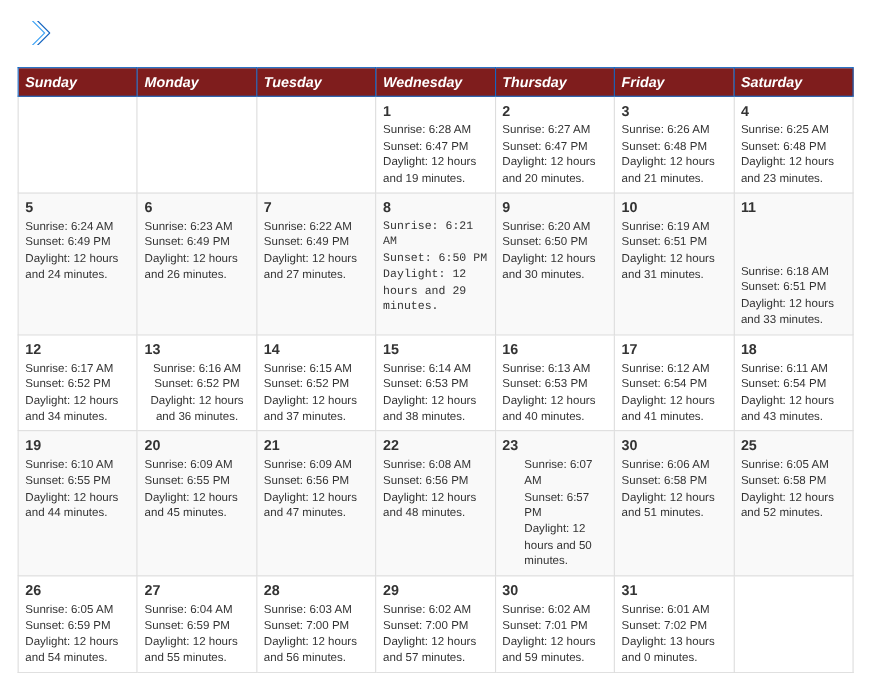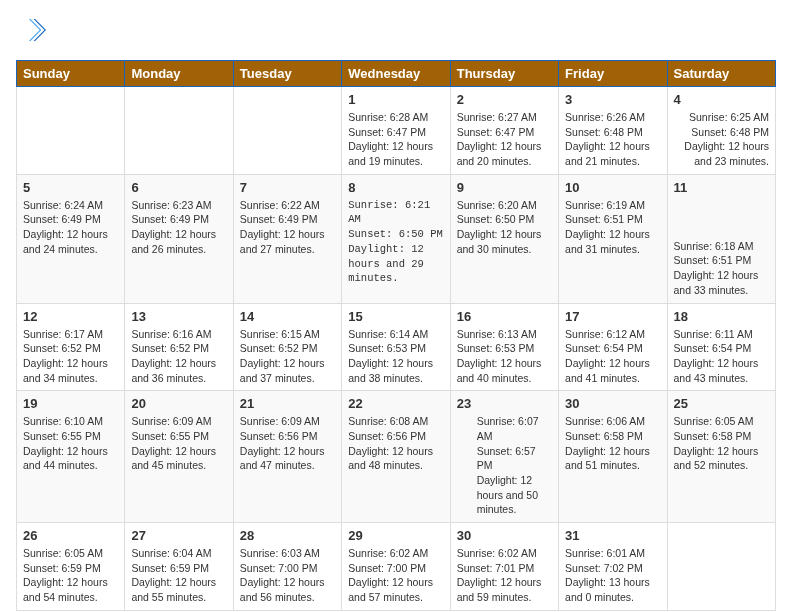--- a/index.html
+++ b/index.html
@@ -42,26 +42,27 @@
     .location {
       font-size: 15px;
       color: #444;
     }
     .calendar {
       width: 100%;
       border-collapse: collapse;
       border: 1px solid #ccc;
     }
     .calendar th {
-      background: #a16207;
+      background: #7f1d1d;
       color: #fff;
       text-align: left;
       padding: 5px 6px;
       font-size: 13px;
       border: 1px solid #1565c0;
+      font-style: italic;
     }
     .calendar td {
       vertical-align: top;
       padding: 5px 6px;
       font-size: 11px;
       color: #333;
       border: 1px solid #ddd;
       width: calc(100% / 7);
       min-height: 80px;
       background: #fff;
@@ -134,21 +135,21 @@
 Daylight: 12 hours and 20 minutes.</div>
         </td>
         <td>
           <span class="day-num">3</span>
           <div class="day-info" style="white-space: pre-line;">Sunrise: 6:26 AM
 Sunset: 6:48 PM
 Daylight: 12 hours and 21 minutes.</div>
         </td>
         <td>
           <span class="day-num">4</span>
-          <div class="day-info" style="white-space: pre-line; text-align: right;">Sunrise: 6:25 AM
+          <div class="day-info" style="white-space: pre-line;">Sunrise: 6:25 AM
 Sunset: 6:48 PM
 Daylight: 12 hours and 23 minutes.</div>
         </td>
       </tr>
       <tr>
         <td>
           <span class="day-num">5</span>
           <div class="day-info" style="white-space: pre-line;">Sunrise: 6:24 AM
 Sunset: 6:49 PM
 Daylight: 12 hours and 24 minutes.</div>
@@ -192,21 +193,21 @@
       </tr>
       <tr>
         <td>
           <span class="day-num">12</span>
           <div class="day-info" style="white-space: pre-line;">Sunrise: 6:17 AM
 Sunset: 6:52 PM
 Daylight: 12 hours and 34 minutes.</div>
         </td>
         <td>
           <span class="day-num">13</span>
-          <div class="day-info" style="white-space: pre-line;">Sunrise: 6:16 AM
+          <div class="day-info" style="white-space: pre-line; text-align: center;">Sunrise: 6:16 AM
 Sunset: 6:52 PM
 Daylight: 12 hours and 36 minutes.</div>
         </td>
         <td>
           <span class="day-num">14</span>
           <div class="day-info" style="white-space: pre-line;">Sunrise: 6:15 AM
 Sunset: 6:52 PM
 Daylight: 12 hours and 37 minutes.</div>
         </td>
         <td>

